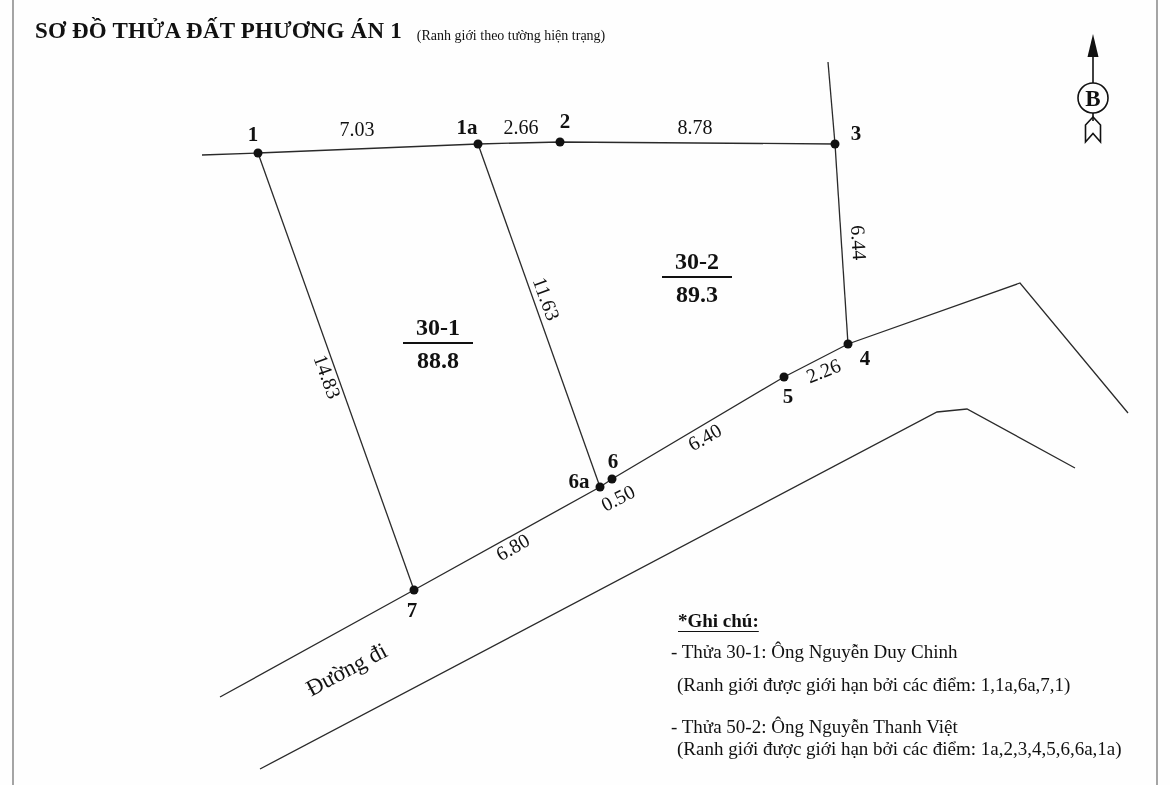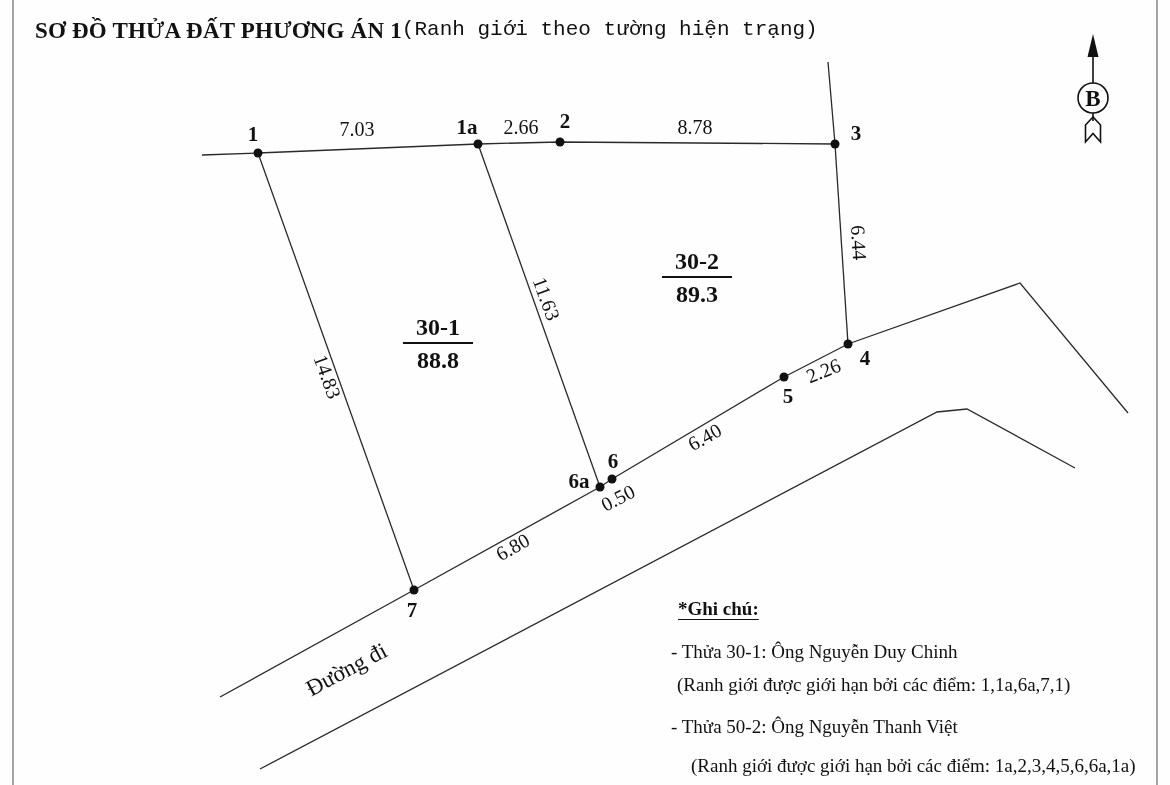--- a/index.html
+++ b/index.html
@@ -1,23 +1,23 @@
 <!DOCTYPE html>
 <html><head>
 <meta charset="utf-8">
 <style>
   html,body{margin:0;padding:0;background:#fff;}
   #page{position:relative;width:1170px;height:785px;background:#fefefe;overflow:hidden;
         font-family:"Liberation Serif", serif;color:#111;}
   #drawing{position:absolute;left:0;top:0;width:1170px;height:785px;}
-  .title-bar{position:absolute;left:35px;top:18px;display:flex;align-items:flex-start;gap:0;white-space:nowrap;}
+  .title-bar{position:absolute;left:35px;top:18px;display:flex;align-items:flex-end;gap:15px;white-space:nowrap;}
   .title-main{font-size:23px;font-weight:bold;letter-spacing:.2px;}
-  .title-sub{font-size:21px;font-family:Liberation Mono, monospace;}
+  .title-sub{font-size:14px;}
   .notes{position:absolute;left:671px;top:598px;width:470px;font-size:19px;line-height:1.2;}
-  .notes-heading{font-weight:bold;text-decoration:underline;text-underline-offset:4px;margin:0 0 0 7px;}
+  .notes-heading{font-weight:bold;text-decoration:underline;text-underline-offset:4px;margin:12px 0 0 7px;}
   .note-line1{position:absolute;left:0;white-space:nowrap;}
   .note-line2{position:absolute;left:6px;white-space:nowrap;}
   svg text{fill:#111;}
   .ptlab{font-size:21px;font-weight:bold;}
   .meas{font-size:20px;}
   .parcel-id{font-size:24px;font-weight:bold;}
   .parcel-area{font-size:24px;font-weight:bold;}
   .road-label{font-size:23px;}
   .north-b{font-size:23px;font-weight:bold;}
 </style>
@@ -97,16 +97,16 @@
     <text class="parcel-area" x="697" y="302" text-anchor="middle">89.3</text>
 
     <text class="road-label" x="350" y="676" text-anchor="middle" transform="rotate(-28 350 676)">Đường đi</text>
   </svg>
 
   <div class="notes">
     <div class="notes-heading" style="position:absolute;top:0;left:0;">*Ghi chú:</div>
     <div class="note-line1" style="top:43px;">- Thửa 30-1: Ông Nguyễn Duy Chinh</div>
     <div class="note-line2" style="top:76px;text-align:right;">(Ranh giới được giới hạn bởi các điểm: 1,1a,6a,7,1)</div>
     <div class="note-line1" style="top:118px;">- Thửa 50-2: Ông Nguyễn Thanh Việt</div>
-    <div class="note-line2" style="top:157px;margin-left:14px;">(Ranh giới được giới hạn bởi các điểm: 1a,2,3,4,5,6,6a,1a)</div>
+    <div class="note-line2" style="top:140px;">(Ranh giới được giới hạn bởi các điểm: 1a,2,3,4,5,6,6a,1a)</div>
   </div>
 
 </div>
 
 </body></html>

